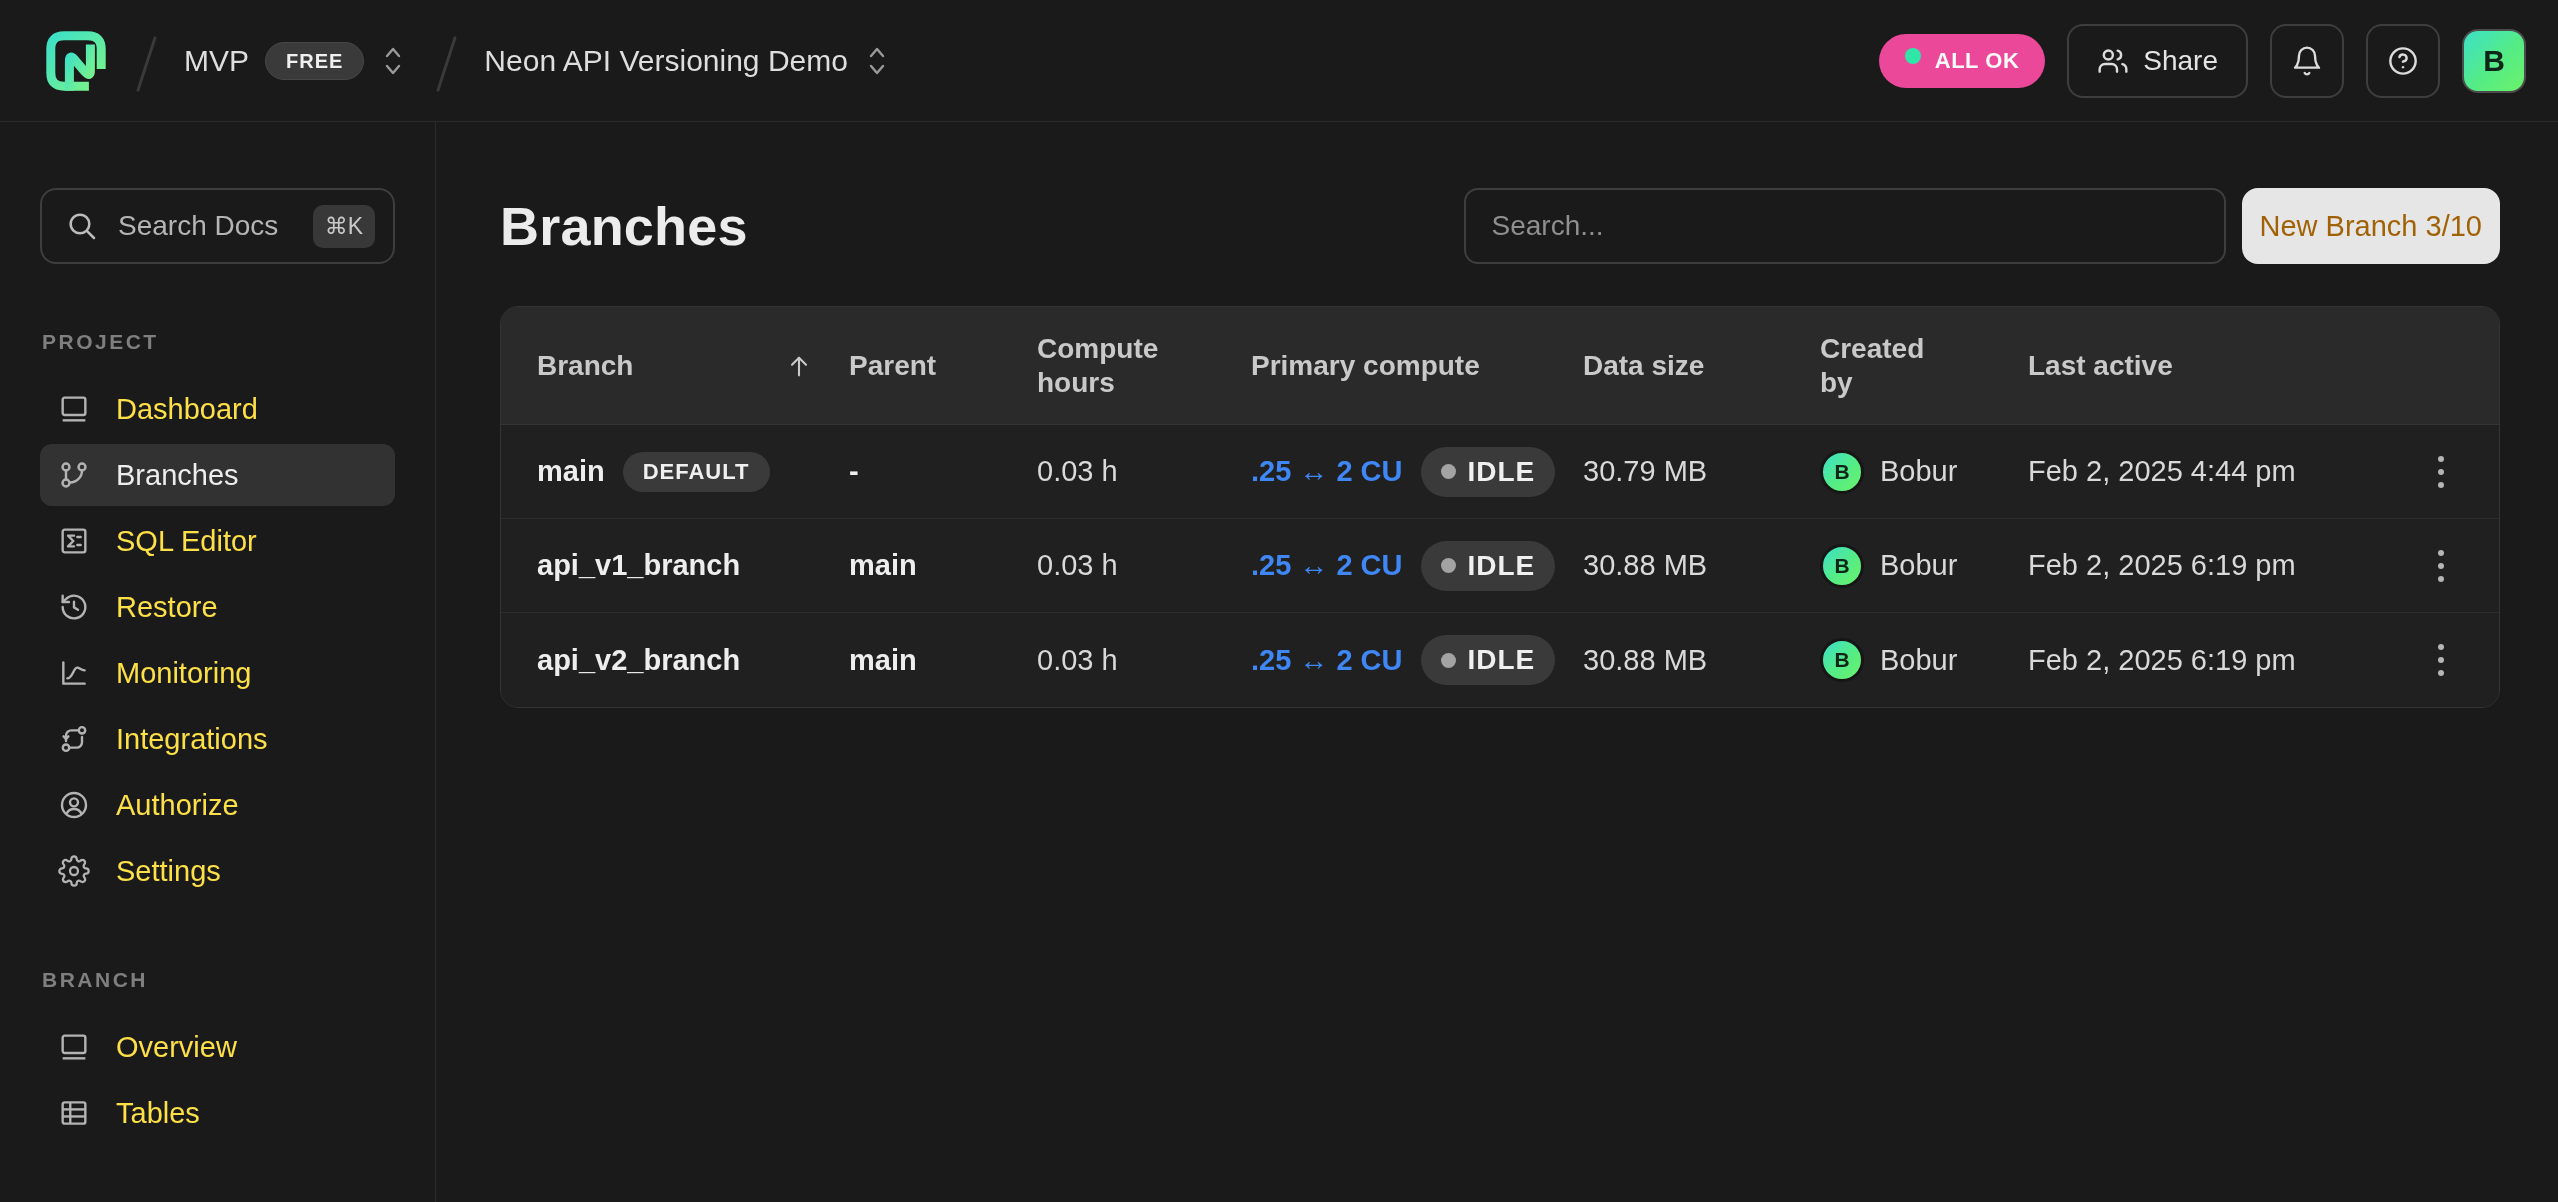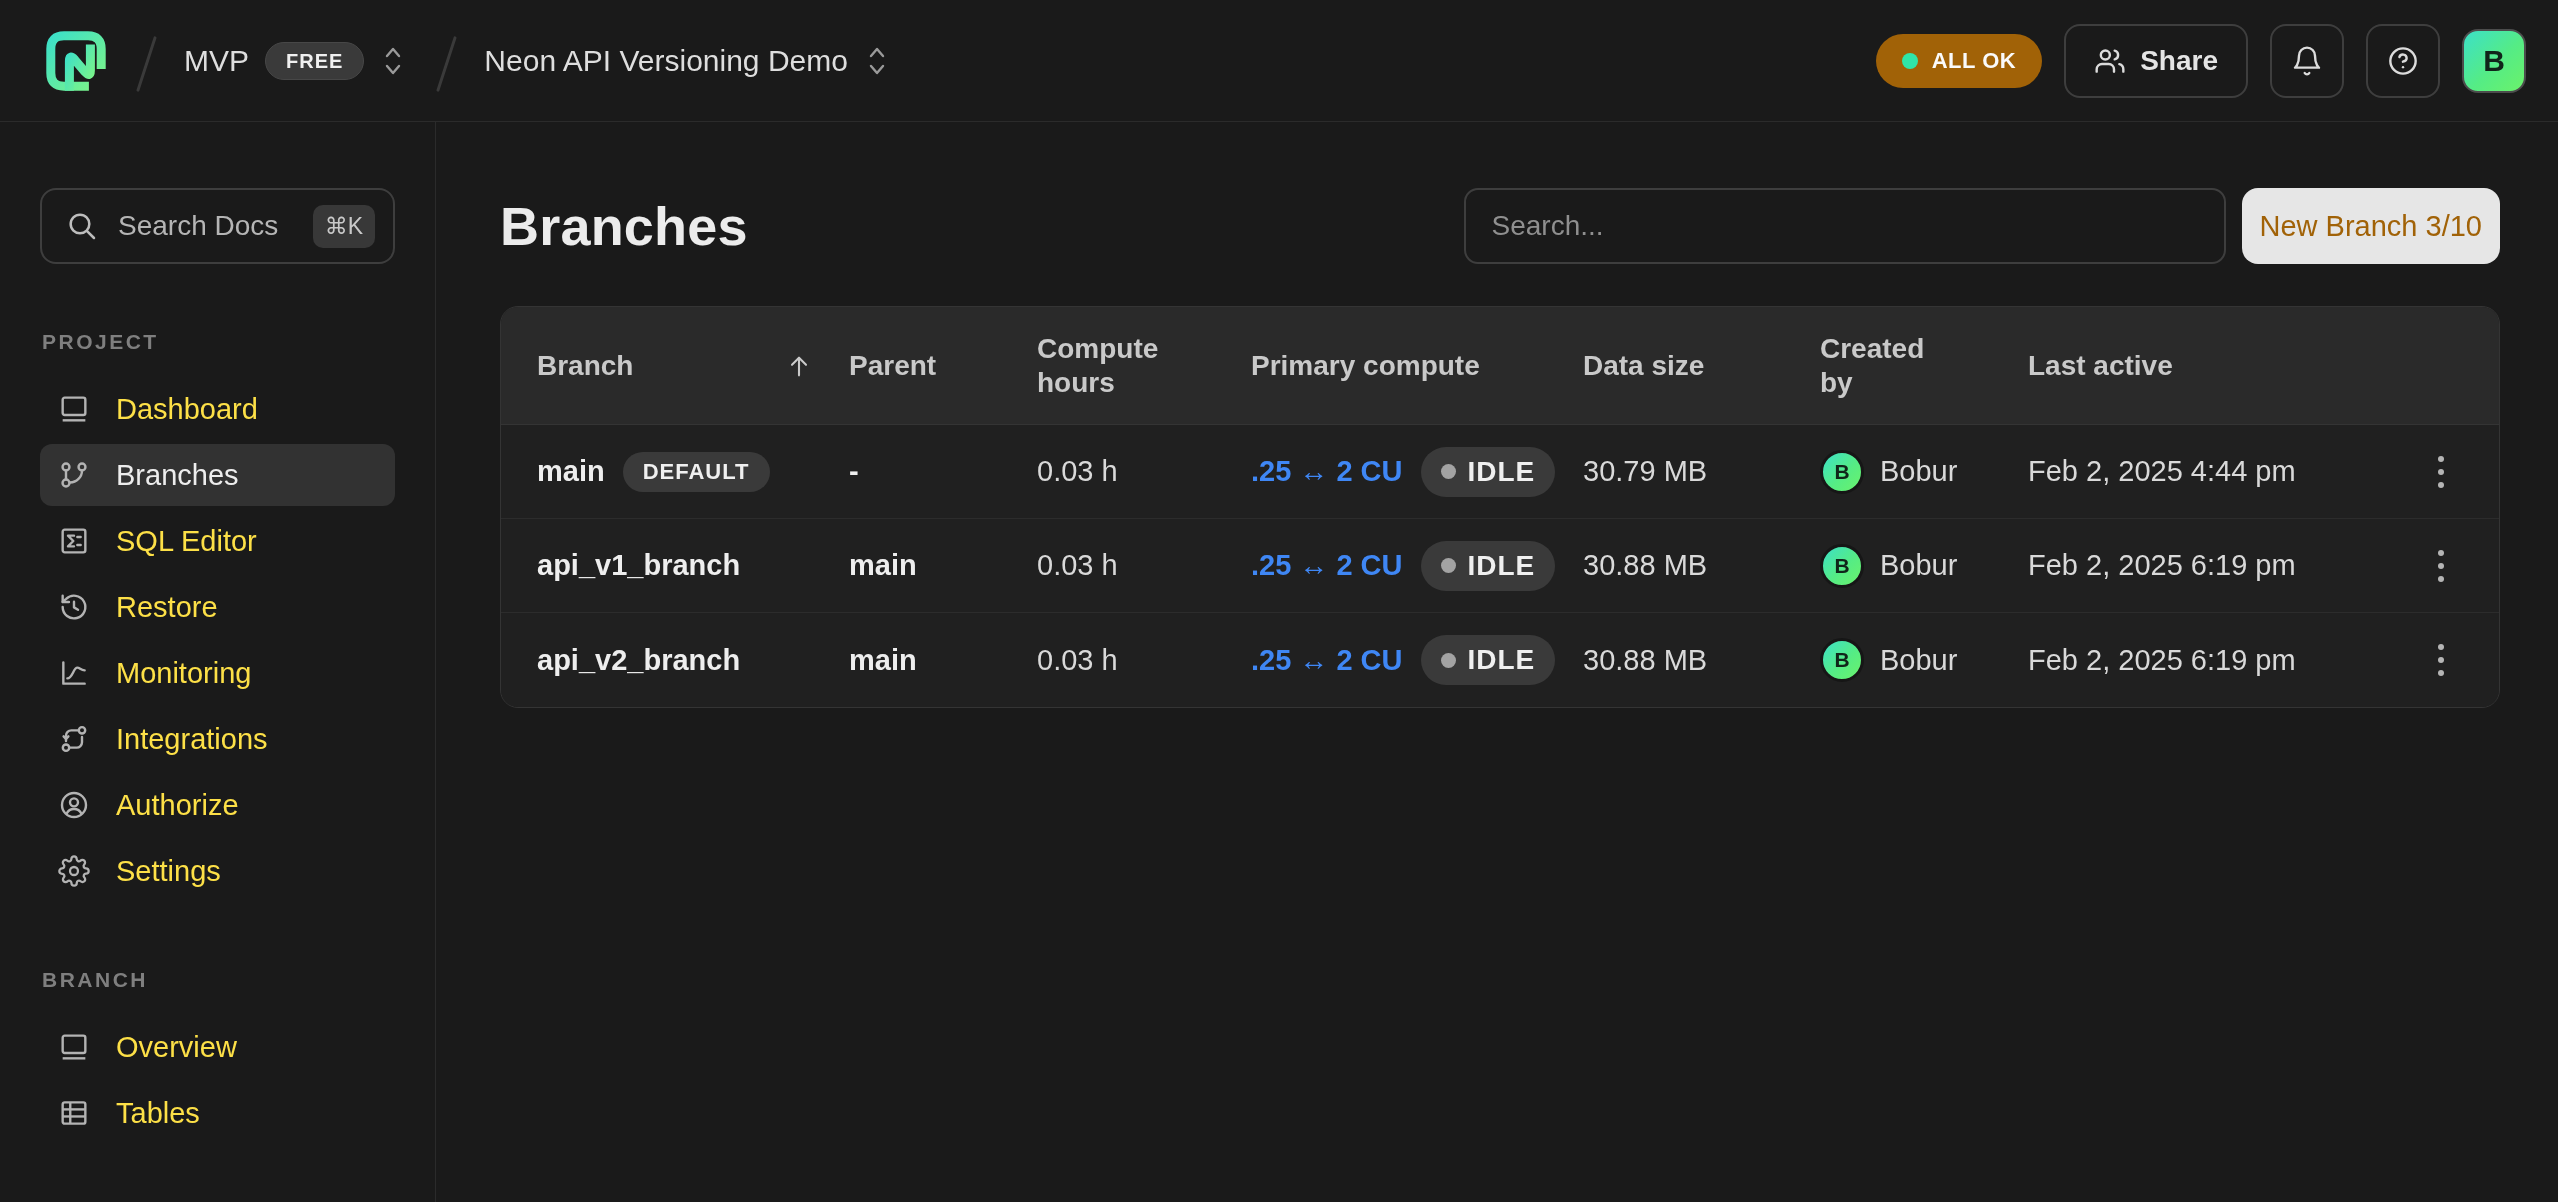--- a/index.html
+++ b/index.html
@@ -16,29 +16,29 @@
   .slash { width:26px; height:52px; position:relative; }
   .slash::after { content:""; position:absolute; left:50%; top:0; width:3px; height:58px;
     background:#3a3a3a; transform:rotate(18deg); border-radius:2px; }
   .crumb { display:flex; align-items:center; gap:16px; cursor:pointer; }
   .crumb-text { font-size:30px; color:#dedede; }
   .pill-badge { background:#3a3a3a; border:1px solid #474747; color:#f0f0f0; font-size:20px;
     font-weight:bold; letter-spacing:1px; border-radius:999px; padding:8px 20px; line-height:1; }
   .updown { width:26px; height:34px; color:#9a9a9a; }
 
   .topbar-right { margin-left:auto; display:flex; align-items:center; gap:22px; }
-  .status-pill { display:flex; align-items:center; gap:14px; background:#a16207;
+  .status-pill { display:flex; gap:14px; background:#ec4899;
     border-radius:999px; padding:14px 26px; cursor:pointer; }
   .dot { width:16px; height:16px; border-radius:50%; }
   .dot-ok { background:#2fe5a8; }
   .status-text { font-size:22px; font-weight:bold; letter-spacing:0.5px; color:#fafafa; }
   .tb-btn { height:74px; border:2px solid #3e3e3e; border-radius:16px; background:transparent;
     display:flex; align-items:center; justify-content:center; gap:14px; color:#e4e4e4;
     font-size:28px; cursor:pointer; }
-  .tb-btn.share { padding:0 28px;font-weight:bold; }
+  .tb-btn.share { padding:0 28px; }
   .tb-btn.icon-only { width:74px; }
   .tb-icon { width:32px; height:32px; color:#dcdcdc; }
   .avatar-lg { width:64px; height:64px; border-radius:16px; border:2px solid #4c4c4c;
     background:linear-gradient(135deg,#3ce0c8 0%,#55ec85 55%,#6bf26b 100%);
     display:flex; align-items:center; justify-content:center; color:#10251a;
     font-size:30px; font-weight:bold; cursor:pointer; }
 
   
   .shell { flex:1; display:flex; min-height:0; }
 

